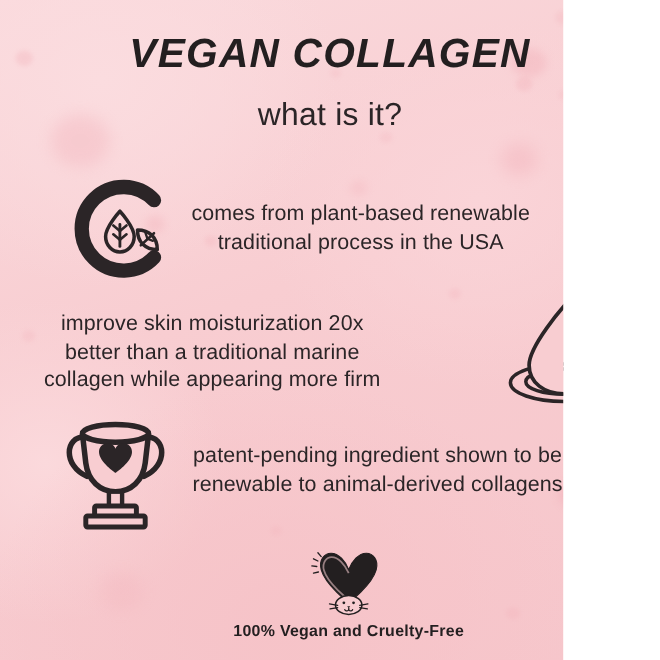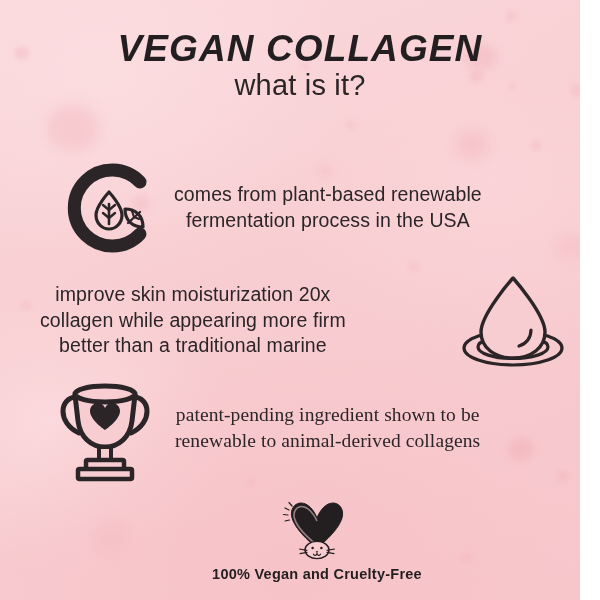--- a/index.html
+++ b/index.html
@@ -7,21 +7,21 @@
     padding: 0;
   }
   body {
     width: 600px;
     height: 600px;
     overflow: hidden;
     font-family: "Liberation Sans", sans-serif;
   }
   #poster {
     position: relative;
-    width: 580px;
+    width: 512px;
     height: 600px;
     background: #f9cfd2;
     overflow: hidden;
   }
   
   .bg-wash {
     position: absolute;
     inset: 0;
     background:
       radial-gradient(ellipse 60% 45% at 18% 12%, #fbdcdf 0%, rgba(251,220,223,0) 70%),
@@ -54,21 +54,21 @@
     letter-spacing: 1.1px;
     color: #231f20;
     line-height: 1.05;
     margin: 0;
   }
   .subtitle {
     font-size: 29px;
     font-weight: 400;
     color: #2b2527;
     letter-spacing: 0.2px;
-    margin: 0 0 0 0;
+    margin: 20px 0 0 0;
   }
 
   
   .row {
     position: absolute;
     display: flex;
     align-items: center;
     text-align: center;
   }
   .copy {
@@ -83,21 +83,21 @@
   .copy div { display: block; }
 
   
   #row-1 { top: 160px; left: 56px; }
   #row-1 .icon-wrap { width: 104px; height: 96px; flex: 0 0 104px; }
   #row-1 .copy { margin-left: 14px; }
 
   #row-2 { top: 268px; left: 28px; width: 545px; justify-content: space-between; }
   #row-2 .icon-wrap { width: 120px; height: 105px; flex: 0 0 120px; }
 
-  #row-3 { top: 375px; left: 45px; font-family: Liberation Serif, serif; }
+  #row-3 { top: 375px; left: 45px; }
   #row-3 .icon-wrap { width: 120px; height: 105px; flex: 0 0 120px; }
   #row-3 .copy { margin-left: 10px; }
 
   
   .footer {
     position: absolute;
     bottom: 18px;
     left: 17px;
     width: 600px;
     text-align: center;
@@ -166,29 +166,29 @@
         <path d="M53 58 L59 53" stroke="#2b2527" stroke-width="2.4" stroke-linecap="round"></path>
 
         <path d="M69 49 C80 49 87 56 87 67 C76 67 69 60 69 49 Z" fill="none" stroke="#2b2527" stroke-width="3.2" stroke-linejoin="round"></path>
         <line x1="72" y1="63" x2="84" y2="52" stroke="#2b2527" stroke-width="2.3" stroke-linecap="round"></line>
         <path d="M78 57 L76 51" stroke="#2b2527" stroke-width="2.1" stroke-linecap="round"></path>
         <path d="M78 57 L83 59" stroke="#2b2527" stroke-width="2.1" stroke-linecap="round"></path>
       </svg>
     </div>
     <div class="copy">
       <div>comes from plant-based renewable</div>
-      <div>fermentation process in the USA</div>
+      <div>traditional process in the USA</div>
     </div>
   </div>
 
   <div class="row" id="row-2">
     <div class="copy">
       <div>improve skin moisturization 20x</div>
+      <div>better than a traditional marine</div>
       <div>collagen while appearing more firm</div>
-      <div>better than a traditional marine</div>
     </div>
     <div class="icon-wrap">
       <svg viewBox="0 0 120 105" width="120" height="105" aria-hidden="true">
 
         <ellipse cx="60" cy="80" rx="49" ry="17" fill="none" stroke="#2b2527" stroke-width="3.2"></ellipse>
 
         <ellipse cx="60" cy="79" rx="35" ry="11.5" fill="none" stroke="#2b2527" stroke-width="3.2"></ellipse>
 
         <path d="M60 10 C60 10 28 46 28 64 C28 80 42 90 60 90 C78 90 92 80 92 64 C92 46 60 10 60 10 Z" fill="#f8cdd1" stroke="#2b2527" stroke-width="3.4" stroke-linejoin="round"></path>
 

